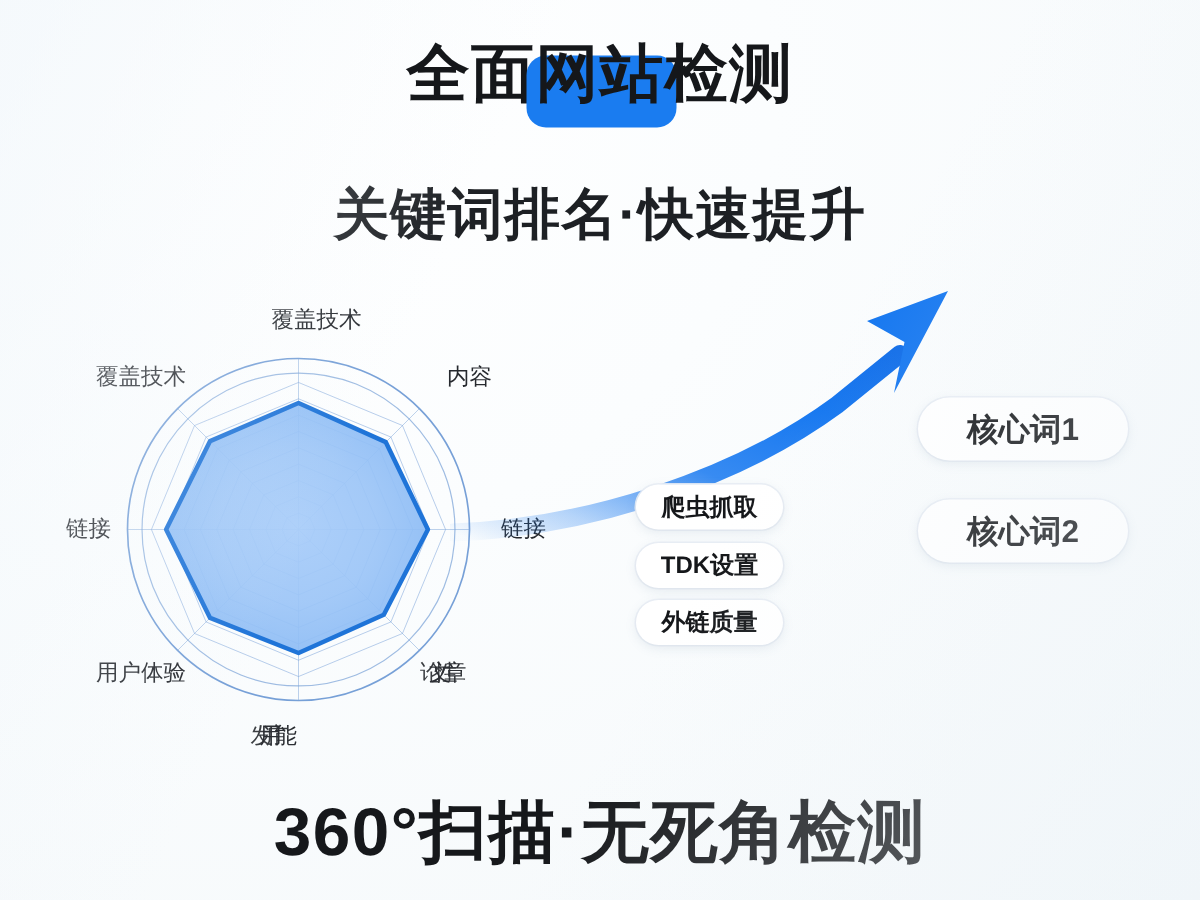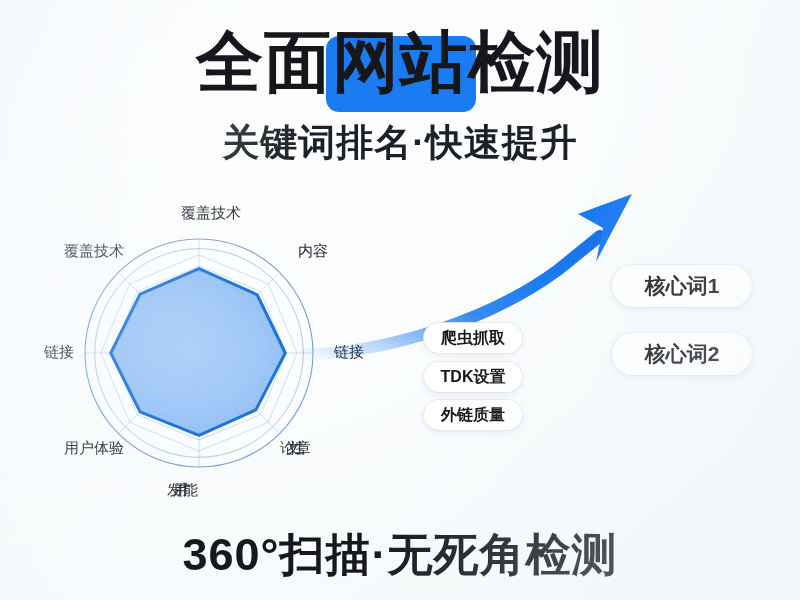--- a/index.html
+++ b/index.html
@@ -39,21 +39,21 @@
     position: absolute;
     left: 0;
     top: 28px;
     width: 800px;
     text-align: center;
     line-height: 1;
   }
   .title {
     display: inline-block;
     position: relative;
-    font-size: 67px;
+    font-size: 42px;
     font-weight: bold;
     letter-spacing: 1px;
     color: #15171a;
     white-space: nowrap;
   }
   .title .t-seg {
     position: relative;
     z-index: 2;
   }
   .title .hl {

